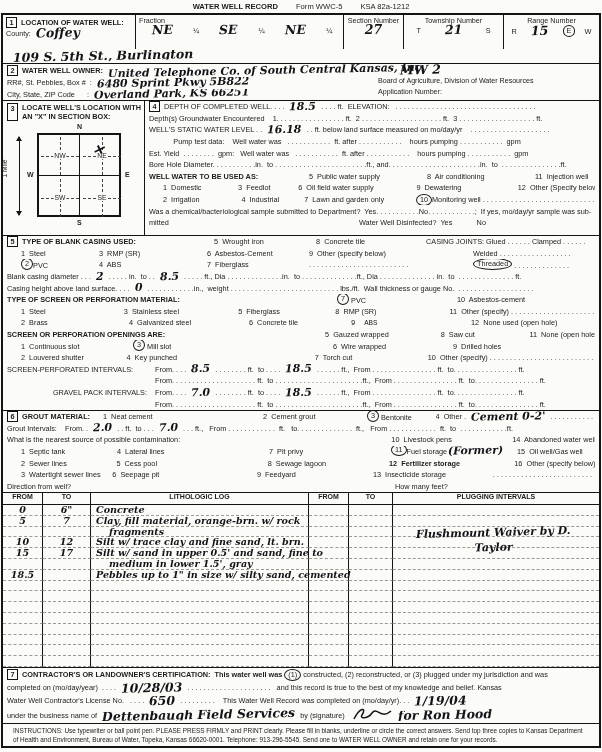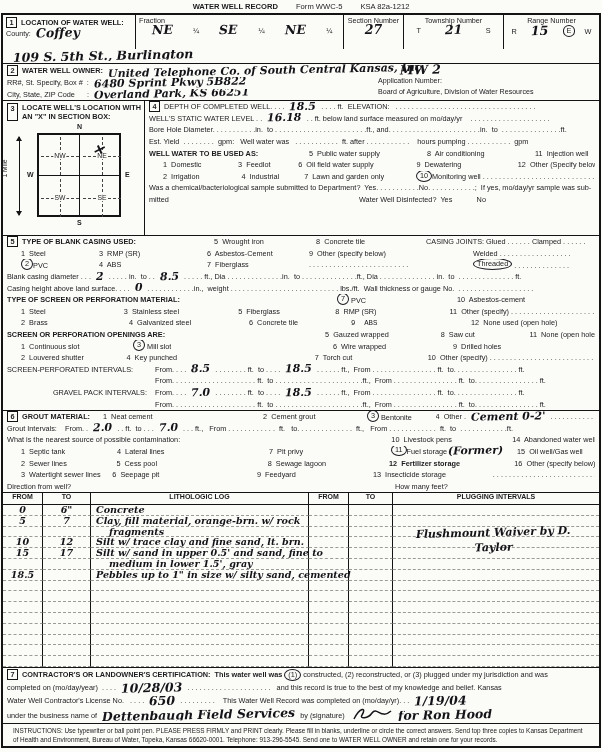--- a/index.html
+++ b/index.html
@@ -112,26 +112,26 @@
             <span class="circ">E</span>
             <span>W</span>
           </div>
         </div>
       </div>
       <div class="l" style="height:14px;"><span class="hw big" style="margin-left:6px;">109 S. 5th St., Burlington</span></div>
     </div>
 
     <div class="sec s2">
       <div class="l" style="height:13px;"><span class="num">2</span><span class="fw">WATER WELL OWNER:</span><span class="hw">United Telephone Co. of South Central Kansas, Inc.</span></div>
-      <div class="l"><span>RR#, St. Specify, Box #  :</span><span class="hw">6480 Sprint Pkwy 5B822</span></div>
+      <div class="l"><span>RR#, St. Pebbles, Box #  :</span><span class="hw">6480 Sprint Pkwy 5B822</span></div>
       <div class="l"><span>City, State, ZIP Code      :</span><span class="hw">Overland Park, KS 66251</span></div>
       <span class="hw big mw2">MW 2</span>
       <div class="s2right">
+        <div>Board of Agriculture, Division of Water Resources</div>
         <div>Application Number:</div>
-        <div>Board of Agriculture, Division of Water Resources</div>
       </div>
     </div>
 
     <div class="sec s34">
       <div class="s3">
         <div style="display:flex;">
             <span class="num">3</span>
           <div>
               <div class="fw">LOCATE WELL'S LOCATION WITH</div>
                <div class="fw">AN "X" IN SECTION BOX:</div>
@@ -158,23 +158,25 @@
             <span class="qlab" style="left:21px;top:21px;">NW</span>
             <span class="qlab" style="left:63px;top:21px;">NE</span>
             <span class="qlab" style="left:21px;top:63px;">SW</span>
             <span class="qlab" style="left:63px;top:63px;">SE</span>
           </div>
           <span class="hw xmark">✕</span>
         </div>
       </div>
       <div class="s4">
         <div class="l"><span class="num">4</span><span>DEPTH OF COMPLETED WELL. . . .</span><span class="hw">18.5</span><span>. . . . ft.  ELEVATION:   . . . . . . . . . . . . . . . . . . . . . . . . . . . . . . . . . . .</span></div>
+        <div class="l"><span>Depth(s) Groundwater Encountered    1. . . . . . . . . . . . . . . . . ft.  2 . . . . . . . . . . . . . . . . . . . . ft.  3 . . . . . . . . . . . . . . . . . . . ft.</span></div>
         <div class="l"><span>WELL'S STATIC WATER LEVEL . .</span><span class="hw">16.18</span><span>. . ft. below land surface measured on mo/day/yr    . . . . . . . . . . . . . . . . . . . .</span></div>
+        <div class="l"><span>            Pump test data:    Well water was   . . . . . . . . . . .  ft. after . . . . . . . . . . .    hours pumping . . . . . . . . . . .  gpm</span></div>
+        <div class="l"><span>Est. Yield  . . . . . . . .  gpm:   Well water was   . . . . . . . . . . .  ft. after . . . . . . . . . . .    hours pumping . . . . . . . . . . .  gpm</span></div>
         <div class="l"><span>Bore Hole Diameter. . . . . . . . . . .in.  to . . . . . . . . . . . . . . . . . . . . . . .ft., and. . . . . . . . . . . . . . . . . . . . . . .in.  to  . . . . . . . . . . . . . . .ft.</span></div>
-        <div class="l"><span>Est. Yield  . . . . . . . .  gpm:   Well water was   . . . . . . . . . . .  ft. after . . . . . . . . . . .    hours pumping . . . . . . . . . . .  gpm</span></div>
         <div class="l"><span class="fw" style="width:152px;">WELL WATER TO BE USED AS:</span><span style="width:118px;margin-left:8px;">5  Public water supply</span><span style="width:108px;">8  Air conditioning</span><span>11  Injection well</span></div>
         <div class="l ind"><span style="width:80px;">1  Domestic</span><span style="width:64px;">3  Feedlot</span><span style="width:126px;">6  Oil field water supply</span><span style="width:108px;">9  Dewatering</span><span>12  Other (Specify below)</span></div>
         <div class="l ind"><span style="width:80px;">2  Irrigation</span><span style="width:64px;">4  Industrial</span><span style="width:114px;">7  Lawn and garden only</span><span class="circ">10</span><span>Monitoring well . . . . . . . . . . . . . . . . . . . . . . . . . . . . .</span></div>
         <div class="l"><span>Was a chemical/bacteriological sample submitted to Department?  Yes. . . . . . . . . . .No. . . . . . . . . . . .;  If yes, mo/day/yr sample was sub-</span></div>
         <div class="l"><span style="width:210px;">mitted</span><span>Water Well Disinfected?  Yes            No</span></div>
       </div>
     </div>
 
     <div class="sec">
       <div class="l"><span class="num">5</span><span class="fw" style="width:192px;">TYPE OF BLANK CASING USED:</span><span style="width:102px;">5  Wrought iron</span><span style="width:110px;">8  Concrete tile</span><span>CASING JOINTS: Glued . . . . . . Clamped . . . . . .</span></div>

